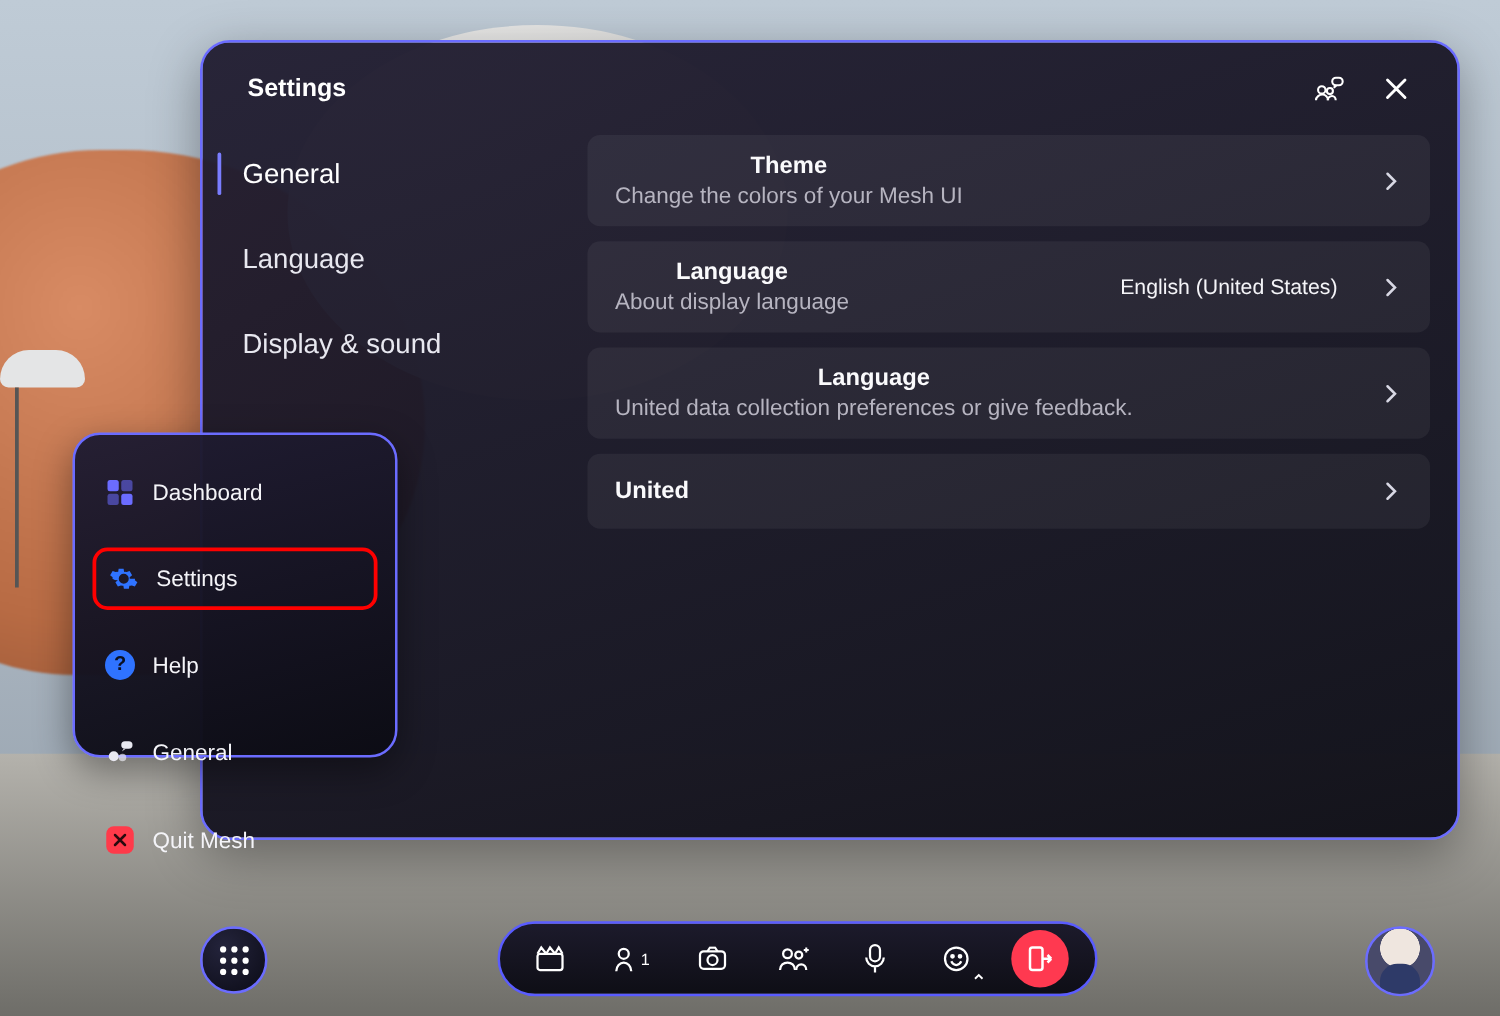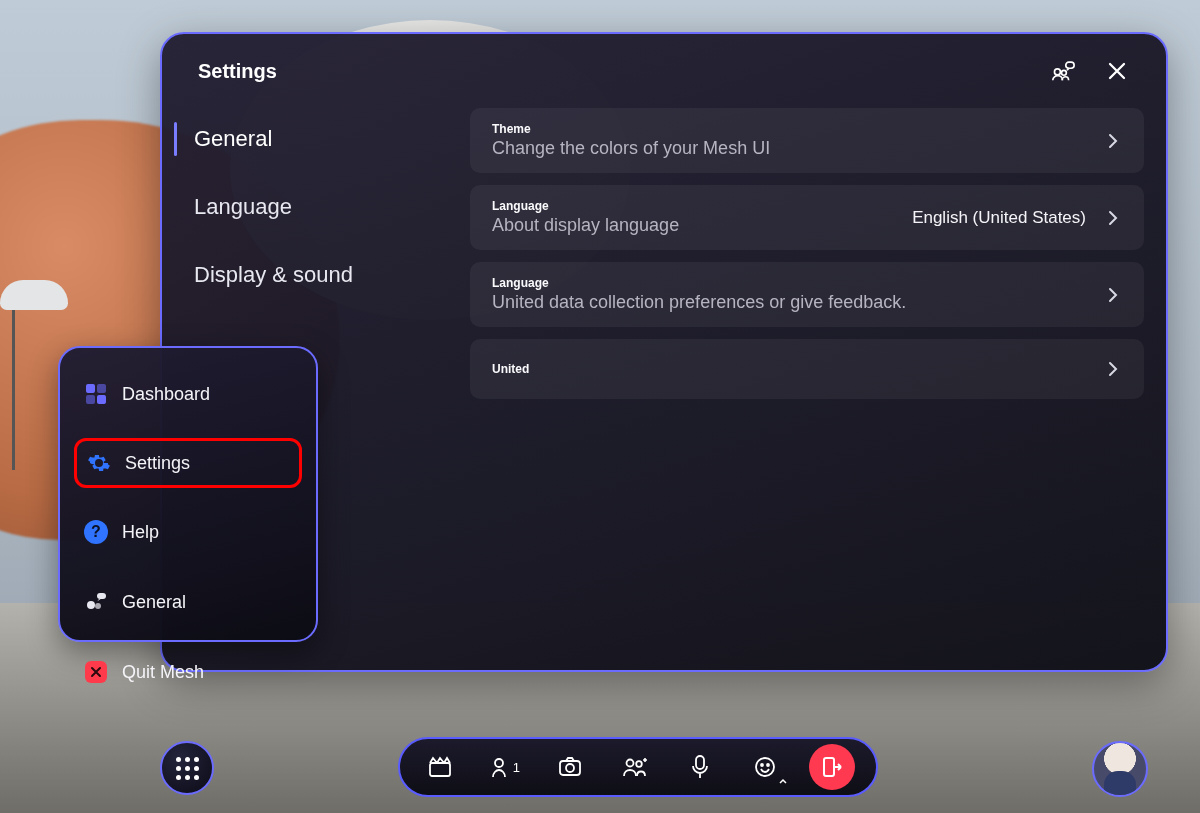--- a/index.html
+++ b/index.html
@@ -41,29 +41,29 @@
   .sp-nav-item { position:relative; padding:18px 24px; font-size:22px; color:#e8e8f0;
     cursor:pointer; border-radius:10px; margin-bottom:6px; }
   .sp-nav-item.active { color:#fff; }
   .sp-nav-item.active::before { content:""; position:absolute; left:4px; top:14px; bottom:14px;
     width:3px; background:#7a7dff; border-radius:2px; }
   .sp-content { flex:1; display:flex; flex-direction:column; gap:12px; padding-top:10px; }
   .row { background: rgba(255,255,255,.055); border-radius:10px;
     padding:14px 22px; display:flex; align-items:center; justify-content:space-between;
     cursor:pointer; min-height:60px; }
   .row-main { display:flex; flex-direction:column; gap:2px; }
-  .row-title { font-size:12px; font-weight:600; color:#fafafc; }
+  .row-title { font-size:19px; font-weight:600; color:#fafafc;text-align:center; }
   .row-sub { font-size:18px; color:#b6b4c0; }
-  .row-right { display:flex; align-items:center; gap:18px;margin-left:17px; }
+  .row-right { display:flex; align-items:center; gap:34px;margin-left:17px; }
   .row-value { font-size:17px; color:#f4f4f8; }
   .chevron { width:18px; height:18px; }
 
   
   .menu-panel {
-    position:absolute; left:58px; top:346px; width:260px; height:296px;
+    position:absolute; left:58px; top:346px; width:260px; height:260px;
     background: linear-gradient(165deg, rgba(32,28,50,.97), rgba(12,12,20,.98));
     border: 2px solid #6b6cff; border-radius:22px;
     padding:20px 14px;
     box-shadow: 0 10px 30px rgba(0,0,0,.4);
   }
   .menu-item { display:flex; align-items:center; gap:14px; padding:14px 10px;
     border-radius:12px; cursor:pointer; color:#f4f4f8; margin-bottom:18px; }
   .menu-item .mi-icon { width:24px; height:24px; display:flex; align-items:center; justify-content:center; }
   .menu-item .mi-label { font-size:18px; font-weight:500; }
   .menu-item.highlight { border:3.5px solid #ff0000; border-radius:12px; padding:10px 10px; }

